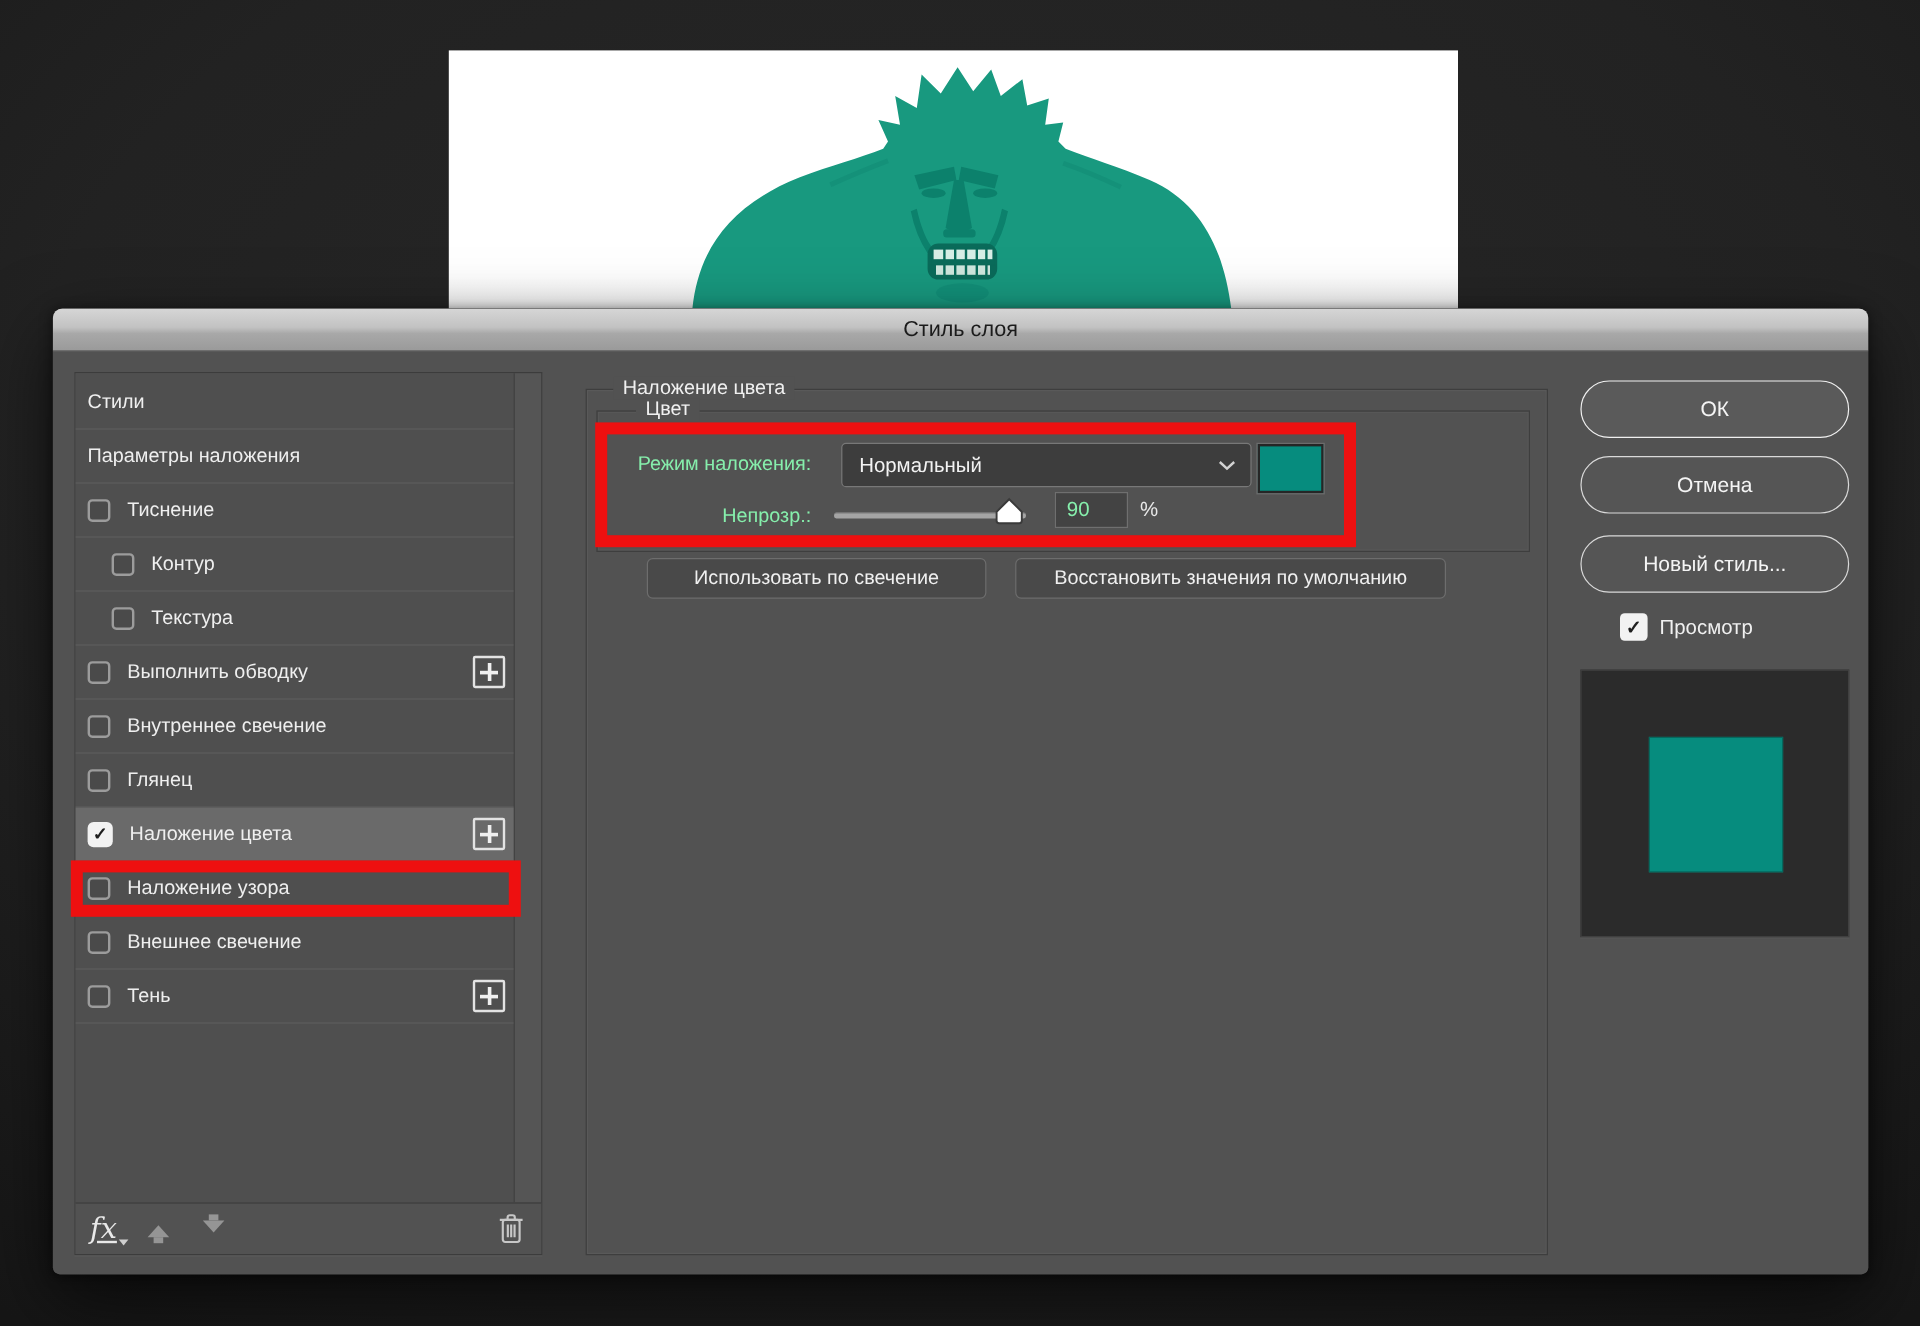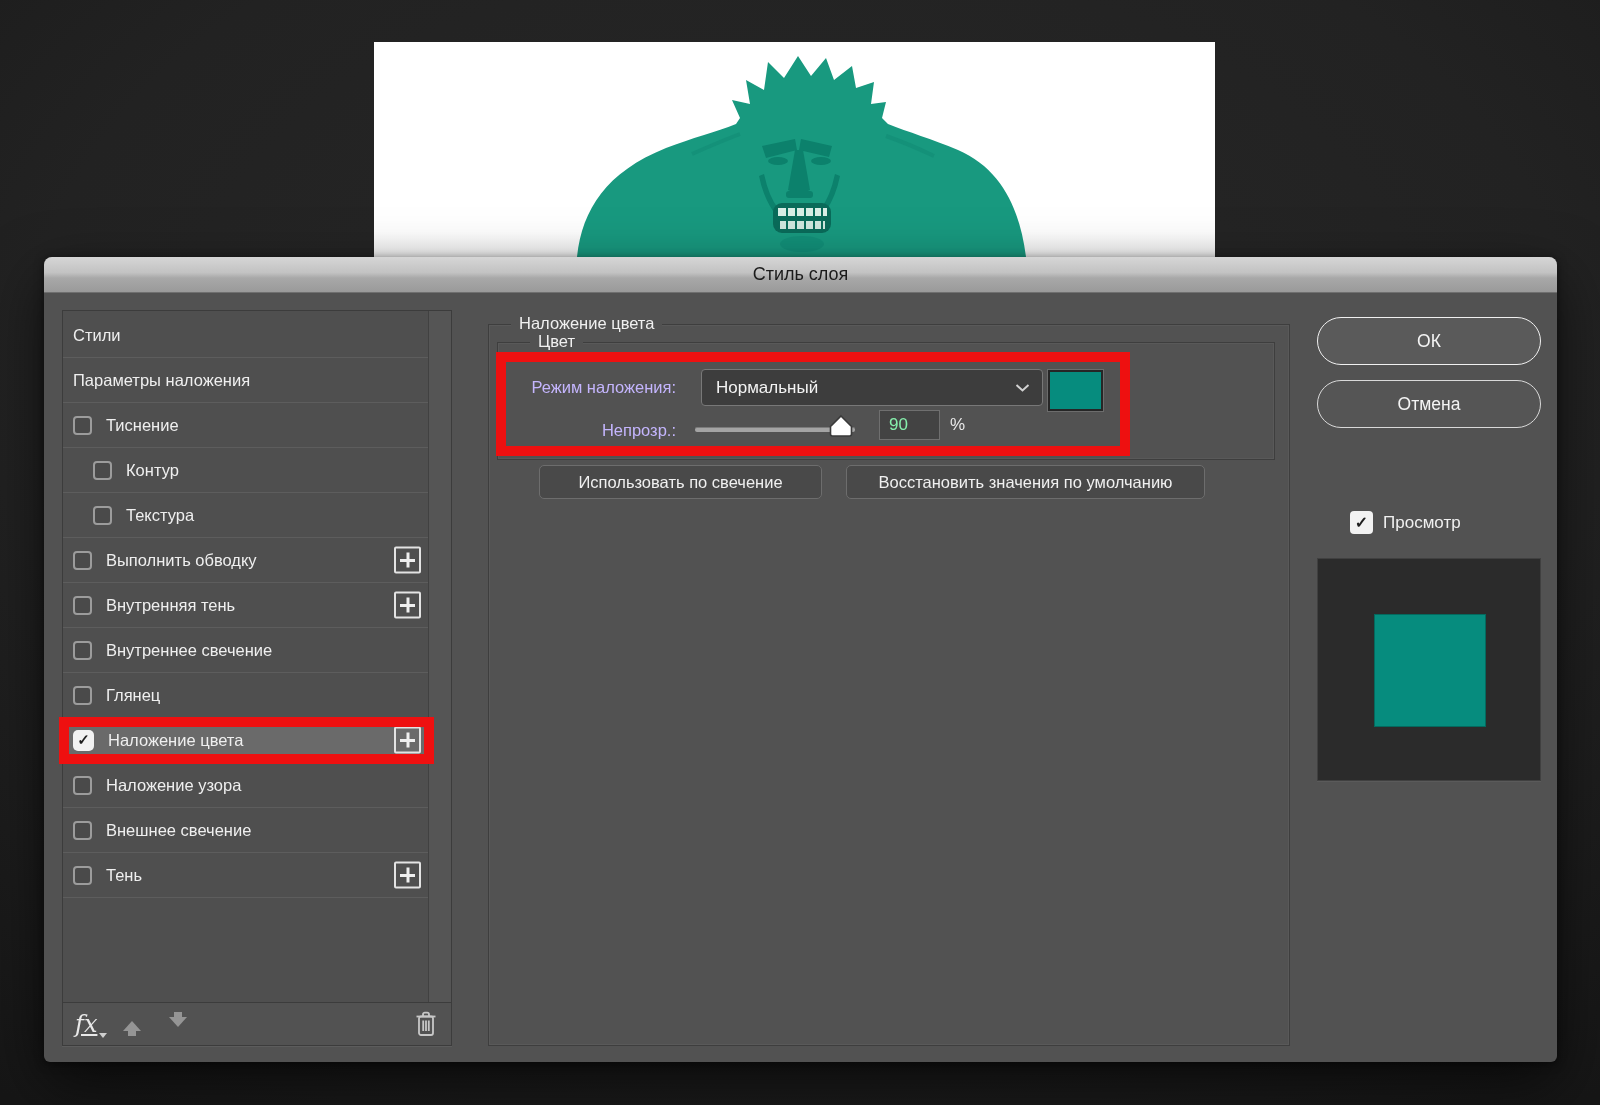--- a/index.html
+++ b/index.html
@@ -67,21 +67,21 @@
     box-shadow:inset 0 0 0 1px rgba(255,255,255,.045); }
   .group-label { position:absolute; top:-11px; background:#525252; padding:0 8px;
     font-size:16.5px; color:#f0f0f0; white-space:nowrap; }
   .main-group { left:444px; top:31px; width:802px; height:722px; }
   .main-group > .group-label { left:22px; }
   .sub-group { left:8px; top:17px; width:778px; height:118px; position:absolute; }
   .sub-group > .group-label { left:32px;text-align:center; }
   .ring.controls-ring { left:7px; top:27px; width:634px; height:104px; }
 
   .form-label { position:absolute; width:170px; text-align:right;
-    font-size:16.5px; color:#c4b5fd; }
+    font-size:16.5px; color:#86efac; }
   .dropdown { position:absolute; left:203px; top:26px; width:342px; height:37px;
     background:#3d3d3d; border:1px solid #787878; border-radius:4px;
     display:flex; align-items:center; padding:0 14px;
     font-size:17px; color:#f3f3f3; }
   .dropdown .chev { position:absolute; right:12px; top:50%; transform:translateY(-50%); }
   .swatch { position:absolute; left:550px; top:27px; width:55px; height:41px;
     border:2px solid #262626; outline:1px solid #6c6c6c; }
   .slider-track { position:absolute; left:197px; top:84px; width:160px; height:5px;
     background:#a4a4a4; border-radius:2px; box-shadow:inset 0 1px 0 rgba(0,0,0,.25); }
   .thumb { position:absolute; left:330px; top:71px; width:26px; height:24px; }
@@ -186,25 +186,20 @@
               <span class="cb indent1"></span>
               <span class="rlabel">Текстура</span>
             </div>
             <div class="row">
               <span class="cb"></span>
               <span class="rlabel">Выполнить обводку</span>
               <span class="plus-btn"></span>
             </div>
             <div class="row">
               <span class="cb"></span>
-              <span class="rlabel">Внутренняя тень</span>
-              <span class="plus-btn"></span>
-            </div>
-            <div class="row">
-              <span class="cb"></span>
               <span class="rlabel">Внутреннее свечение</span>
             </div>
             <div class="row">
               <span class="cb"></span>
               <span class="rlabel">Глянец</span>
             </div>
             <div class="row sel">
               <span class="cb on">✓</span>
               <span class="rlabel">Наложение цвета</span>
               <span class="plus-btn"></span>
@@ -275,20 +270,21 @@
         </div>
 
         <div class="ring controls-ring" style="border-color: rgb(238, 16, 16);"></div>
 
         <button class="def-btn btn-default">Использовать по свечение</button>
         <button class="def-btn btn-reset">Восстановить значения по умолчанию</button>
       </div>
 
       <button class="pill ok">ОК</button>
       <button class="pill cancel">Отмена</button>
+      <button class="pill newstyle">Новый стиль...</button>
 
       <div class="preview-row">
         <span class="pcb">✓</span>
         <span class="pcb-label">Просмотр</span>
       </div>
 
       <div class="preview-well">
         <div class="preview-square" style="background: rgb(6, 140, 126);"></div>
       </div>
 

